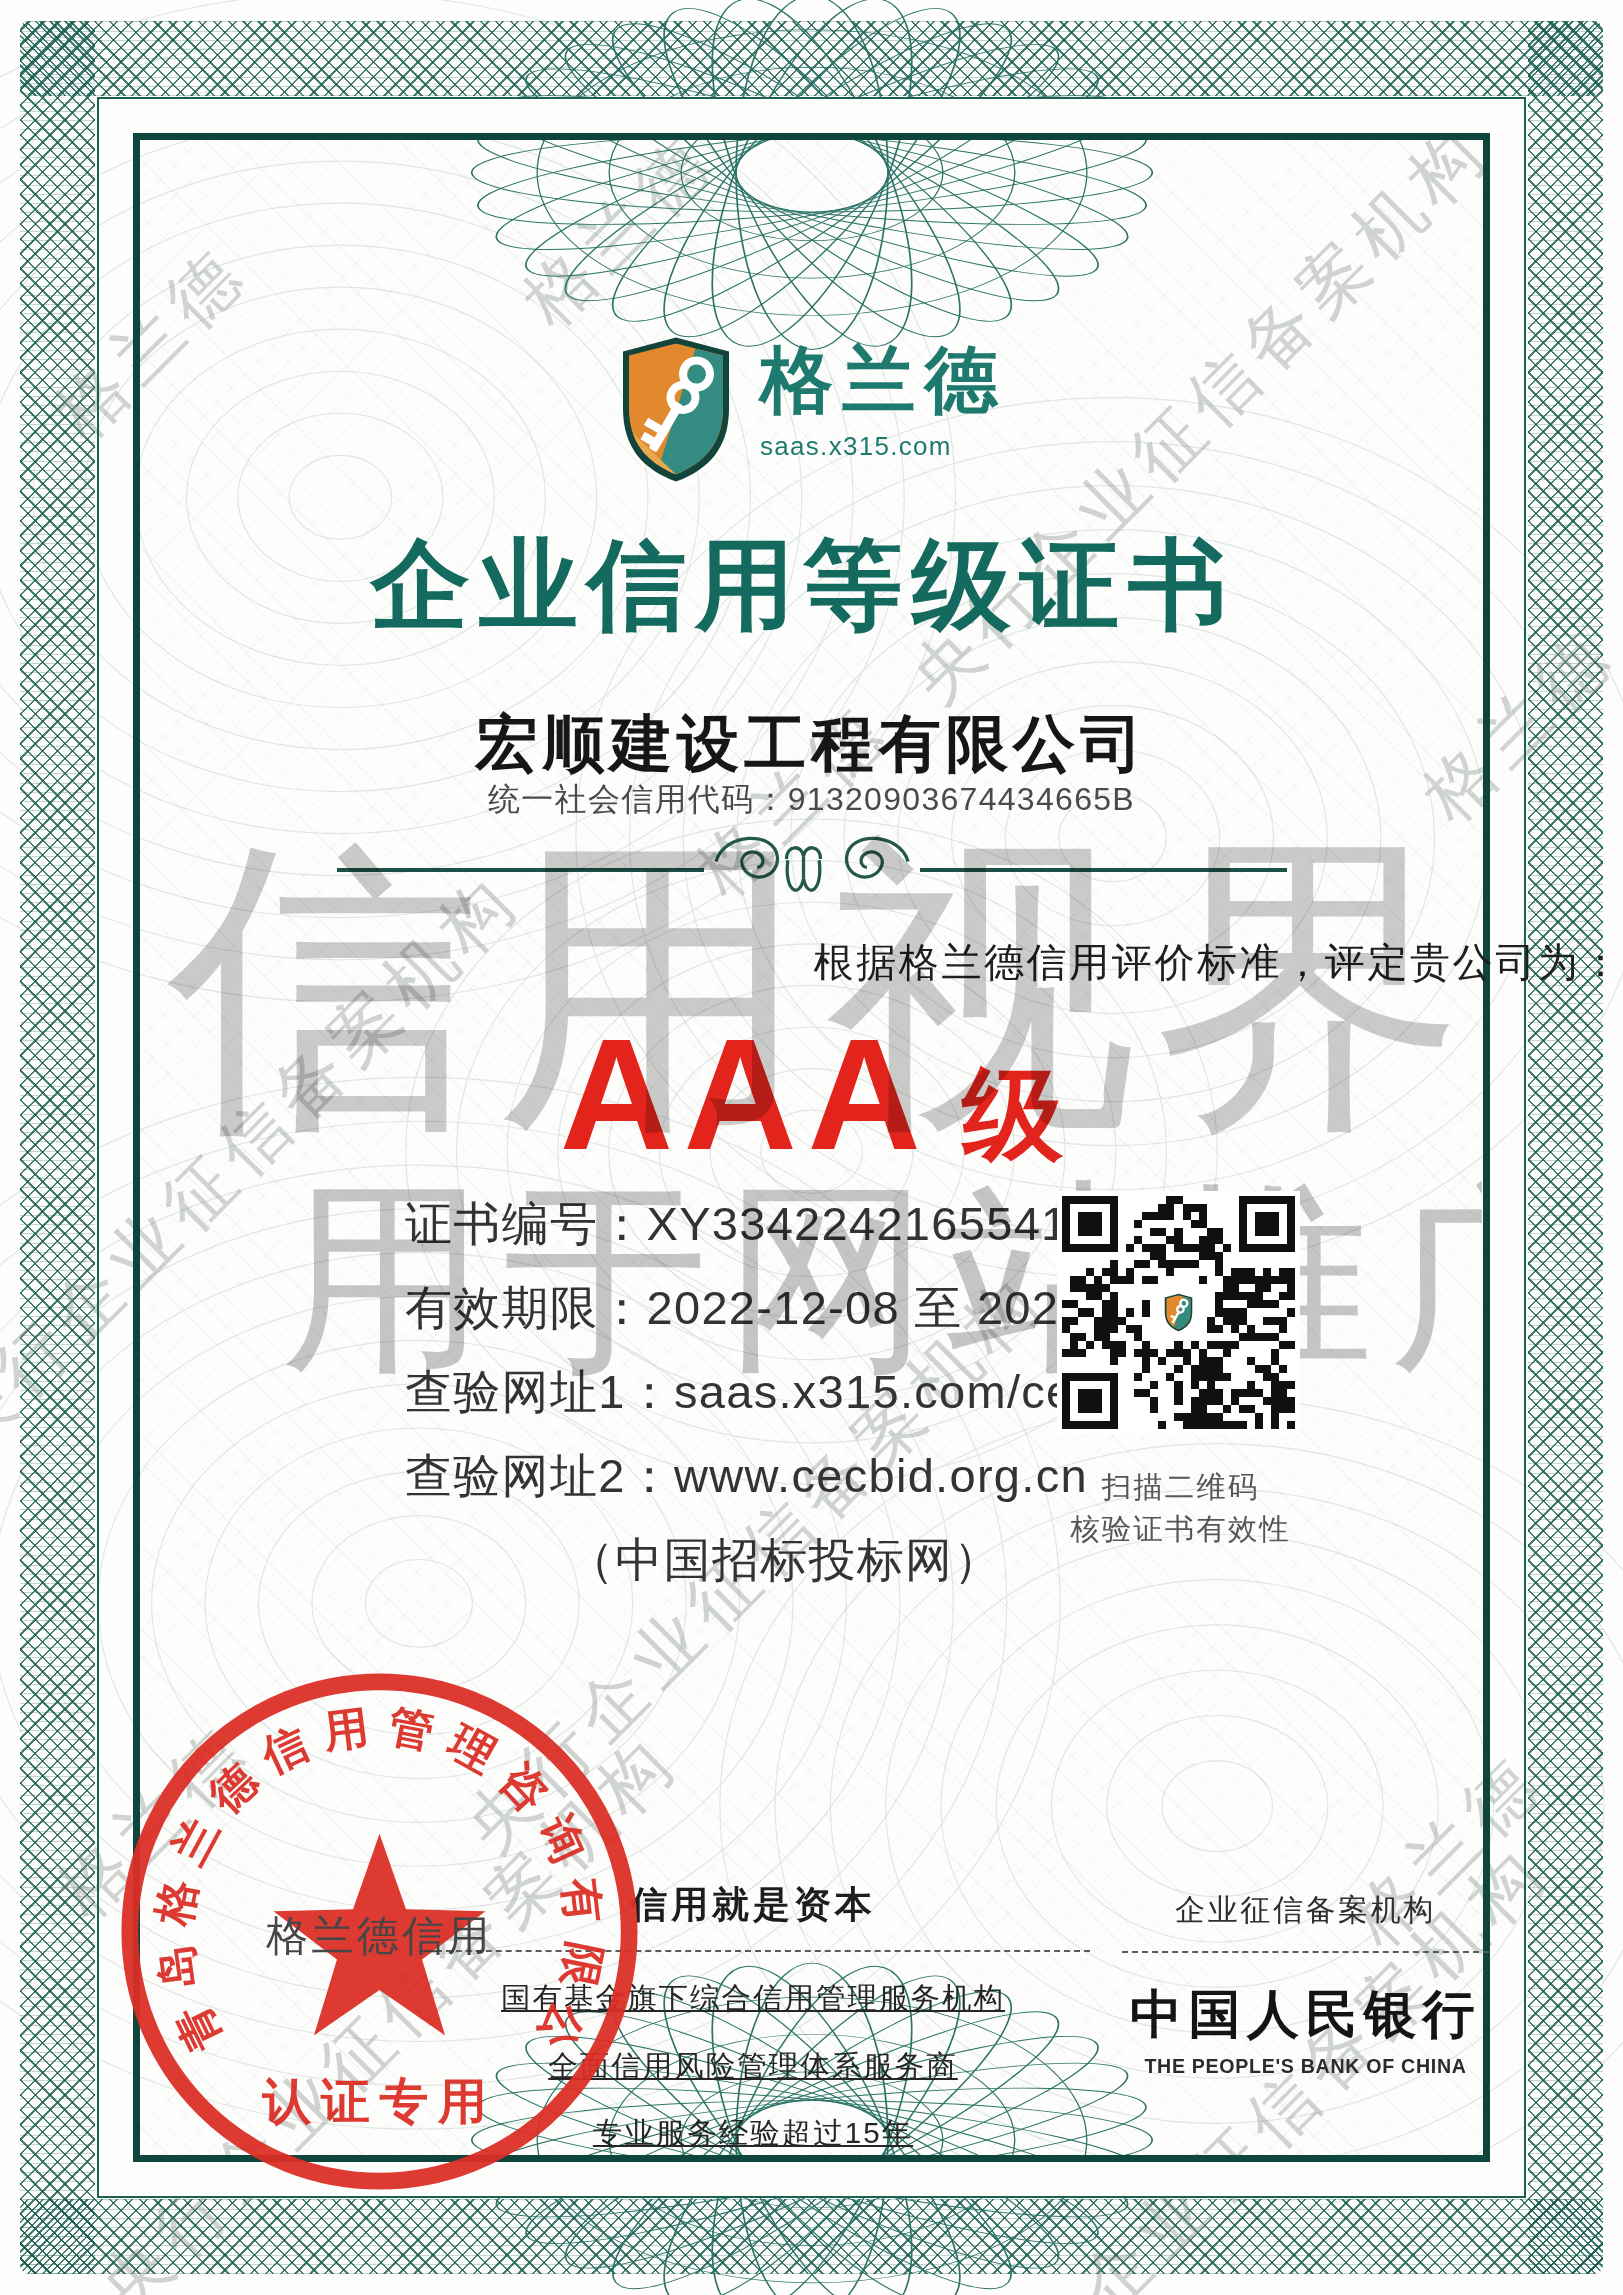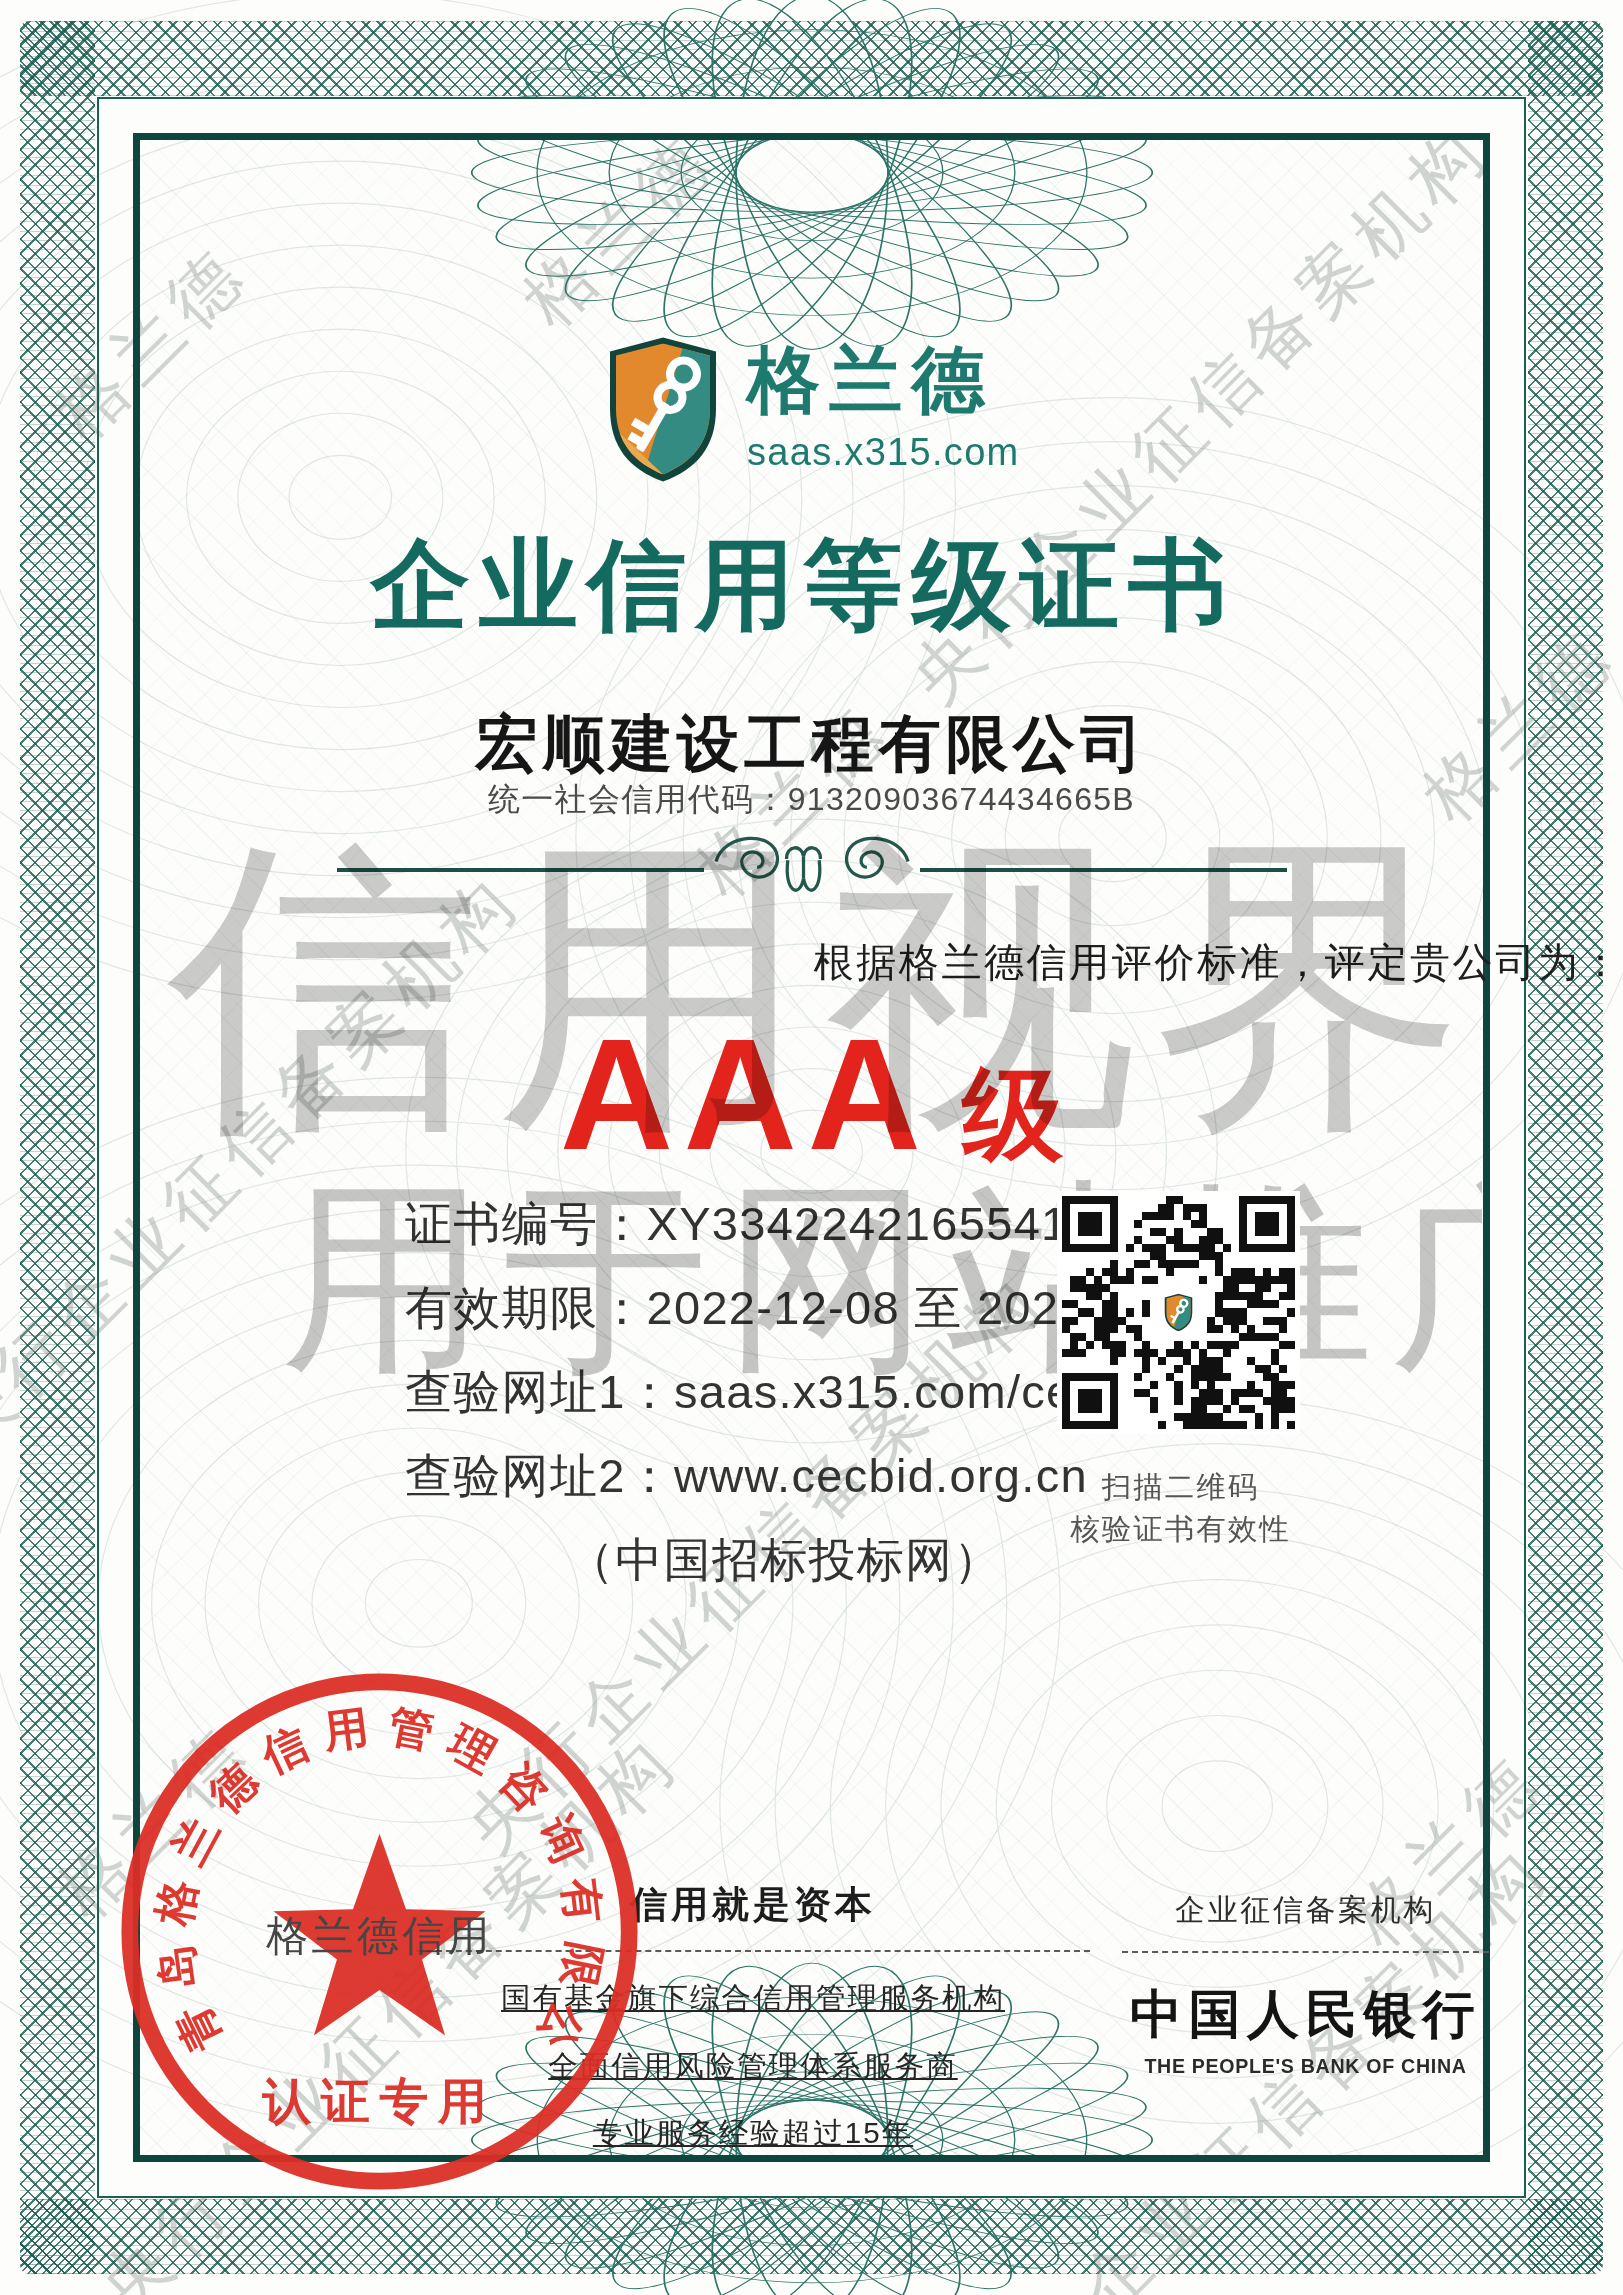--- a/index.html
+++ b/index.html
@@ -26,21 +26,21 @@
   .thinline{position:absolute;left:97px;top:97px;right:97px;bottom:97px;
             border:2px solid #1c5f53;z-index:3;}
   .frame{position:absolute;left:133px;top:133px;right:133px;bottom:133px;
          border:7.2px solid #0e453c;z-index:3;}
   
   .content{position:absolute;inset:0;z-index:4;}
   .logo-row{position:absolute;left:0;right:0;top:331px;display:flex;justify-content:center;
             align-items:flex-start;gap:23.6px;}
   .brand-block{display:flex;flex-direction:column;align-items:flex-start;}
   .brand-cn{font-size:73px;font-weight:700;color:#1e7a6e;letter-spacing:9.2px;line-height:1.35;}
-  .brand-url{font-size:38px;color:#1e7a6e;letter-spacing:1.3px;margin-top:1.3px;}
+  .brand-url{font-size:26px;color:#1e7a6e;letter-spacing:1.3px;margin-top:1.3px;}
   .cert-title{position:absolute;left:0;right:16px;top:520px;text-align:center;
               font-size:99px;font-weight:900;color:#156a5f;letter-spacing:9.2px;}
   .company{position:absolute;left:0;right:0;top:702px;text-align:center;
            font-size:62px;font-weight:700;color:#161616;letter-spacing:5.2px;}
   .code-line{position:absolute;left:0;right:0;top:778px;text-align:center;
              font-size:32px;color:#4a4a4a;letter-spacing:1.3px;}
   .divider{position:absolute;left:0;right:0;top:821px;display:flex;justify-content:center;
            align-items:center;}
   .divider .rule{width:367px;height:4.6px;background:#1c4f45;}
   .statement{position:absolute;left:0;right:0;top:935px;text-align:right;

